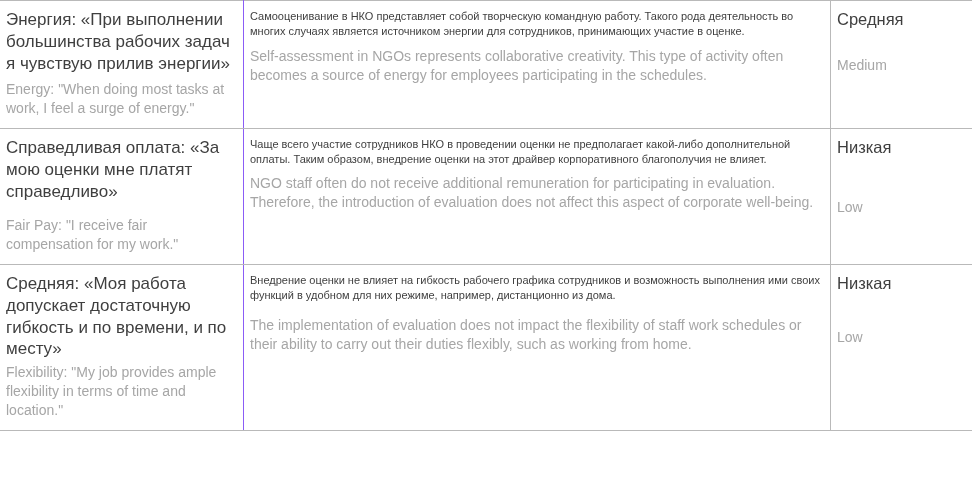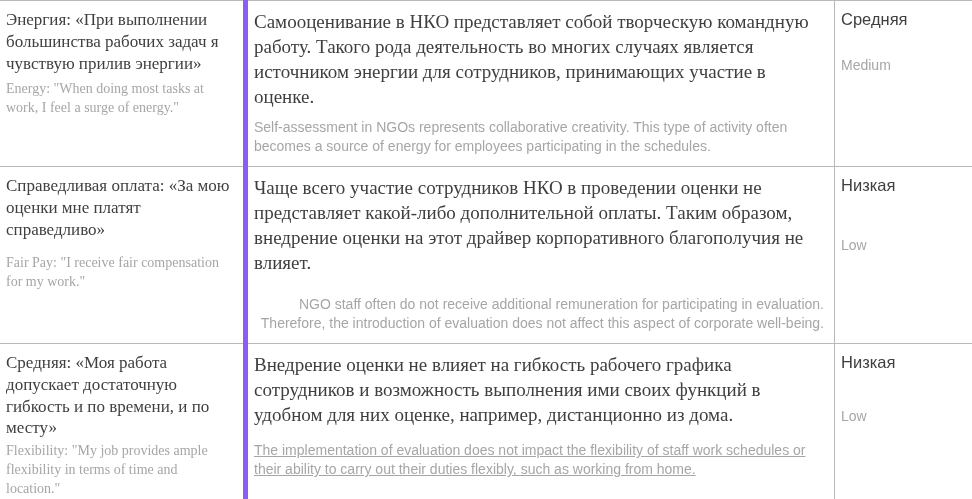--- a/index.html
+++ b/index.html
@@ -25,40 +25,38 @@
   .doc-table td {
     padding: 8px 10px 10px 6px;
     border-bottom: 1px solid #b9b9b9;
     vertical-align: top;
   }
   .row-first td {
     border-top: 1px solid #b9b9b9;
   }
   .col-driver {
     width: 227px;
-    border-right: 5px solid #8b5cf6;
-    font-family: Liberation Serif, serif;
+    border-right: 1px solid #8b5cf6;
   }
   .col-desc {
     width: 570px;
     border-right: 1px solid #b9b9b9;
   }
   .col-level {
     width: 175px;
   }
   .ru {
     font-size: 17px;
     line-height: 1.28;
     color: #3f3f3f;
     margin: 0;
   }
   .col-desc .ru {
-    font-size: 19px;
+    font-size: 11px;
     line-height: 1.32;
-    font-family: Liberation Serif, serif;
   }
   .en {
     font-size: 14px;
     line-height: 1.35;
     color: #a6a6a6;
     margin: 9px 0 0 0;
   }
   .col-level .ru {
     font-size: 16.5px;
   }
@@ -74,26 +72,24 @@
   .row-1 .col-driver .en {
     margin-top: 6px;
   }
   .row-2 .col-driver .en {
     margin-top: 14px;
   }
   .row-3 .col-driver .en {
     margin-top: 3px;
   }
   .row-2 .col-desc .en {
-    margin-top: 20px;
-    text-align: right;
+    margin-top: 8px;
   }
   .row-3 .col-desc .en {
     margin-top: 14px;
-    text-decoration: underline;
   }
 </style>
 </head>
 <body>
 
 <table class="doc-table">
   <tbody>
     <tr class="row-first row-1">
       <td class="col-driver">
         <p class="ru">Энергия: «При выполнении большинства рабочих задач я чувствую прилив энергии»</p>
@@ -107,35 +103,35 @@
         <p class="ru">Средняя</p>
         <p class="en">Medium</p>
       </td>
     </tr>
     <tr class="row-2">
       <td class="col-driver">
         <p class="ru">Справедливая оплата: «За мою оценки мне платят справедливо»</p>
         <p class="en">Fair Pay: "I receive fair compensation for my work."</p>
       </td>
       <td class="col-desc">
-        <p class="ru">Чаще всего участие сотрудников НКО в проведении оценки не представляет какой-либо дополнительной оплаты. Таким образом, внедрение оценки на этот драйвер корпоративного благополучия не влияет.</p>
+        <p class="ru">Чаще всего участие сотрудников НКО в проведении оценки не предполагает какой-либо дополнительной оплаты. Таким образом, внедрение оценки на этот драйвер корпоративного благополучия не влияет.</p>
         <p class="en">NGO staff often do not receive additional remuneration for participating in evaluation. Therefore, the introduction of evaluation does not affect this aspect of corporate well-being.</p>
       </td>
       <td class="col-level">
         <p class="ru">Низкая</p>
         <p class="en">Low</p>
       </td>
     </tr>
     <tr class="row-3">
       <td class="col-driver">
         <p class="ru">Средняя: «Моя работа допускает достаточную гибкость и по времени, и по месту»</p>
         <p class="en">Flexibility: "My job provides ample flexibility in terms of time and location."</p>
       </td>
       <td class="col-desc">
-        <p class="ru">Внедрение оценки не влияет на гибкость рабочего графика сотрудников и возможность выполнения ими своих функций в удобном для них оценке, например, дистанционно из дома.</p>
+        <p class="ru">Внедрение оценки не влияет на гибкость рабочего графика сотрудников и возможность выполнения ими своих функций в удобном для них режиме, например, дистанционно из дома.</p>
         <p class="en">The implementation of evaluation does not impact the flexibility of staff work schedules or their ability to carry out their duties flexibly, such as working from home.</p>
       </td>
       <td class="col-level">
         <p class="ru">Низкая</p>
         <p class="en">Low</p>
       </td>
     </tr>
   </tbody>
 </table>
 

